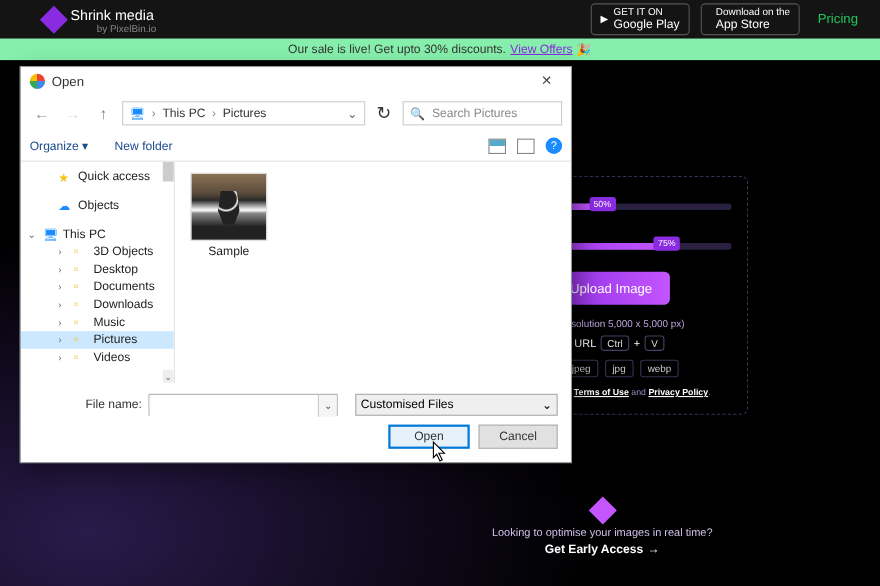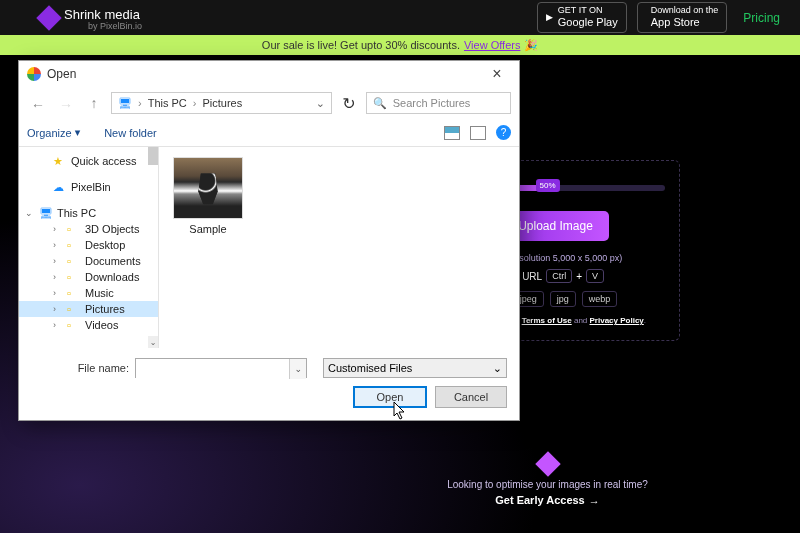--- a/index.html
+++ b/index.html
@@ -8,21 +8,21 @@
   
   .site-header { height: 35px; background: #141414; display: flex; align-items: center; padding: 0 20px 0 40px; justify-content: space-between; }
   .logo-area { display: flex; align-items: center; gap: 6px; }
   .logo-icon { width: 18px; height: 18px; background: #8A2BE2; transform: rotate(45deg); }
   .logo-text { color: #fff; font-size: 13px; font-weight: 500; }
   .logo-sub { color: #888; font-size: 9px; display: block; margin-top: -2px; margin-left: 24px; }
   .header-right { display: flex; align-items: center; gap: 10px; }
   .store-badge { border: 1px solid #555; border-radius: 4px; padding: 3px 8px; display: flex; align-items: center; gap: 5px; color: #fff; font-size: 9px; line-height: 1.1; }
   .store-badge .big { font-size: 11px; font-weight: 500; }
   .pricing-link { color: #22c55e; font-size: 12px; margin-left: 6px; }
-  .sale-banner { height: 20px; background: #bef264; display: flex; align-items: center; justify-content: center; font-size: 11px; color: #333; gap: 4px; }
+  .sale-banner { height: 20px; background: #86efac; display: flex; align-items: center; justify-content: center; font-size: 11px; color: #333; gap: 4px; }
   .sale-banner .offer-link { color: #8A2BE2; text-decoration: underline; }
   .main-area { position: relative; background: radial-gradient(ellipse at 10% 90%, #2a1a4a 0%, #000 45%), #000; height: calc(100% - 55px); padding: 30px 0 0 0; }
   .headline { position: absolute; left: 520px; top: 30px; right: 40px; color: #fff; }
   .headline h1 { font-size: 26px; font-weight: 700; line-height: 1.25; }
   .upload-card { position: absolute; left: 415px; top: 105px; width: 265px; border: 1px dashed #3a3050; border-radius: 6px; padding: 18px 14px 14px; color: #fff; font-size: 10px; text-align: center; }
   .slider-row { margin: 6px 0 12px; }
   .slider-label { font-size: 11px; text-align: left; }
   .slider-track { position: relative; height: 6px; background: #2a2140; border-radius: 3px; margin-top: 6px; }
   .slider-fill { position: absolute; left: 0; top: 0; height: 100%; background: linear-gradient(90deg,#8A2BE2,#c455ff); border-radius: 3px; }
   .slider-badge { position: absolute; top: -6px; background: #8A2BE2; color: #fff; font-size: 8px; padding: 2px 4px; border-radius: 3px; transform: translateX(-50%); }
@@ -116,20 +116,27 @@
   <span>🎉</span>
 </div>
 <div class="main-area">
   <div class="upload-card">
     <div class="slider-row">
       <div class="slider-track">
         <div class="slider-fill" style="width:50%"></div>
         <div class="slider-badge" style="left:50%">50%</div>
       </div>
     </div>
+    <div class="slider-row">
+      <div class="slider-label">ons</div>
+      <div class="slider-track">
+        <div class="slider-fill" style="width:75%"></div>
+        <div class="slider-badge" style="left:75%">75%</div>
+      </div>
+    </div>
     <button class="upload-btn">
       <span>⬆</span>
       <span>Upload Image</span>
     </button>
     <div class="hint">ere (upto resolution 5,000 x 5,000 px)</div>
     <div class="url-row">
       <span>age or URL</span>
       <span class="kbd">Ctrl</span>
       <span>+</span>
       <span class="kbd">V</span>
@@ -194,21 +201,21 @@
     <div class="tree">
       <div class="tree-item lvl1">
           <span class="tchev"></span>
           <span class="ticon star">★</span>
           <span>Quick access</span>
         </div>
       <div style="height:10px"></div>
       <div class="tree-item lvl1">
           <span class="tchev"></span>
           <span class="ticon cloud">☁</span>
-          <span>PixelBin</span>
+          <span>Objects</span>
         </div>
       <div style="height:10px"></div>
       <div class="tree-item">
           <span class="tchev">⌄</span>
           <span class="ticon pc">🖥</span>
           <span>This PC</span>
         </div>
       <div class="tree-item lvl2">
           <span class="tchev">›</span>
           <span class="ticon folder">▫</span>

